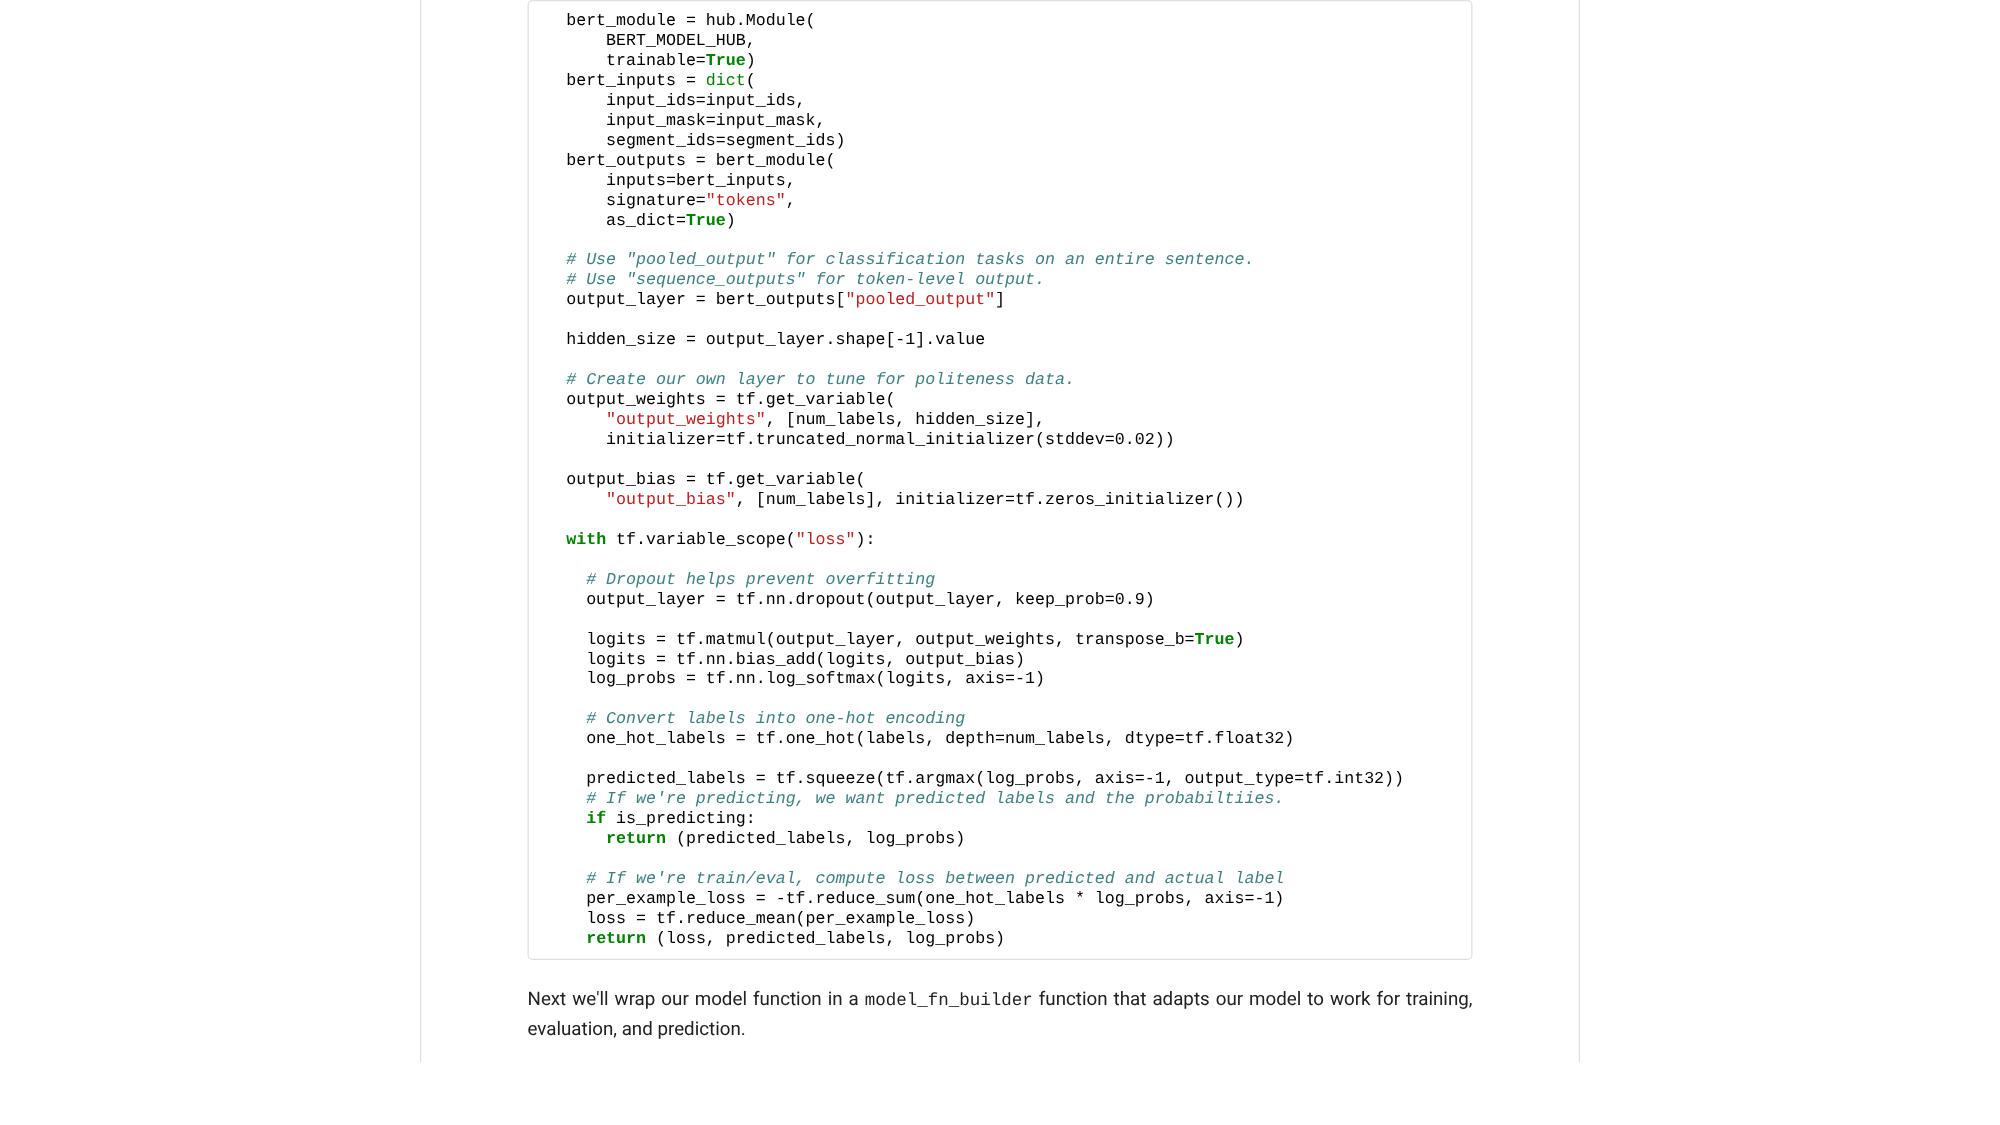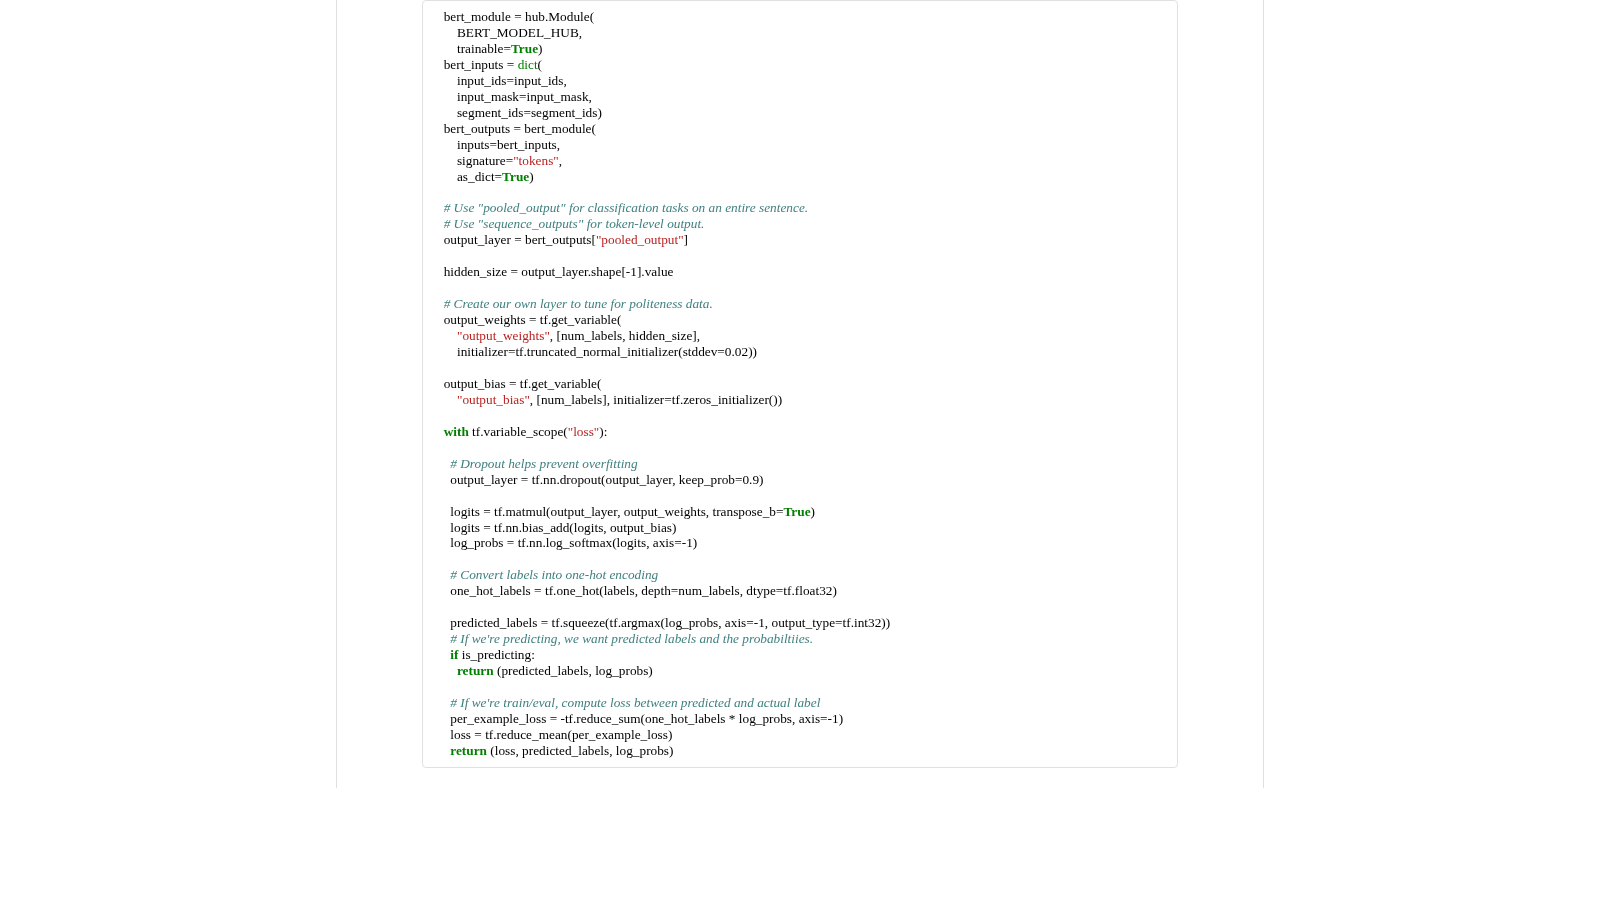--- a/index.html
+++ b/index.html
@@ -18,21 +18,21 @@
       width: 928px;
       border-left: 1px solid #e0e0e0;
       border-right: 1px solid #e0e0e0;
       padding: 0 85px;
       background: #ffffff;
     }
     .code-block {
       border: 1px solid #e0e0e0;
       border-radius: 4px;
       padding: 8px 14px;
-      font-family: Liberation Serif, serif;
+      font-family: Liberation Mono, monospace;
       font-size: 13.3px;
       line-height: 1.2;
       white-space: pre;
       overflow-x: auto;
       background: #ffffff;
       margin-bottom: 20px;
     }
     .kw { color: #008000; font-weight: bold; }
     .bi { color: #008000; }
     .str { color: #ba2121; }
@@ -94,13 +94,14 @@
 <span>    predicted_labels = tf.squeeze(tf.argmax(log_probs, axis=-1, output_type=tf.int32))</span>
 <span class="com">    # If we're predicting, we want predicted labels and the probabiltiies.</span>
 <span>    </span><span class="kw">if</span><span> is_predicting:</span>
 <span>      </span><span class="kw">return</span><span> (predicted_labels, log_probs)</span>
 <span></span>
 <span class="com">    # If we're train/eval, compute loss between predicted and actual label</span>
 <span>    per_example_loss = -tf.reduce_sum(one_hot_labels * log_probs, axis=-1)</span>
 <span>    loss = tf.reduce_mean(per_example_loss)</span>
 <span>    </span><span class="kw">return</span><span> (loss, predicted_labels, log_probs)</span></div>
 
+  <p class="prose"><span>Next we'll wrap our model function in a </span><span class="code-inline">model_fn_builder</span><span> function that adapts our model to work for training, evaluation, and prediction.</span></p>
 </div>
 
 </body></html>

